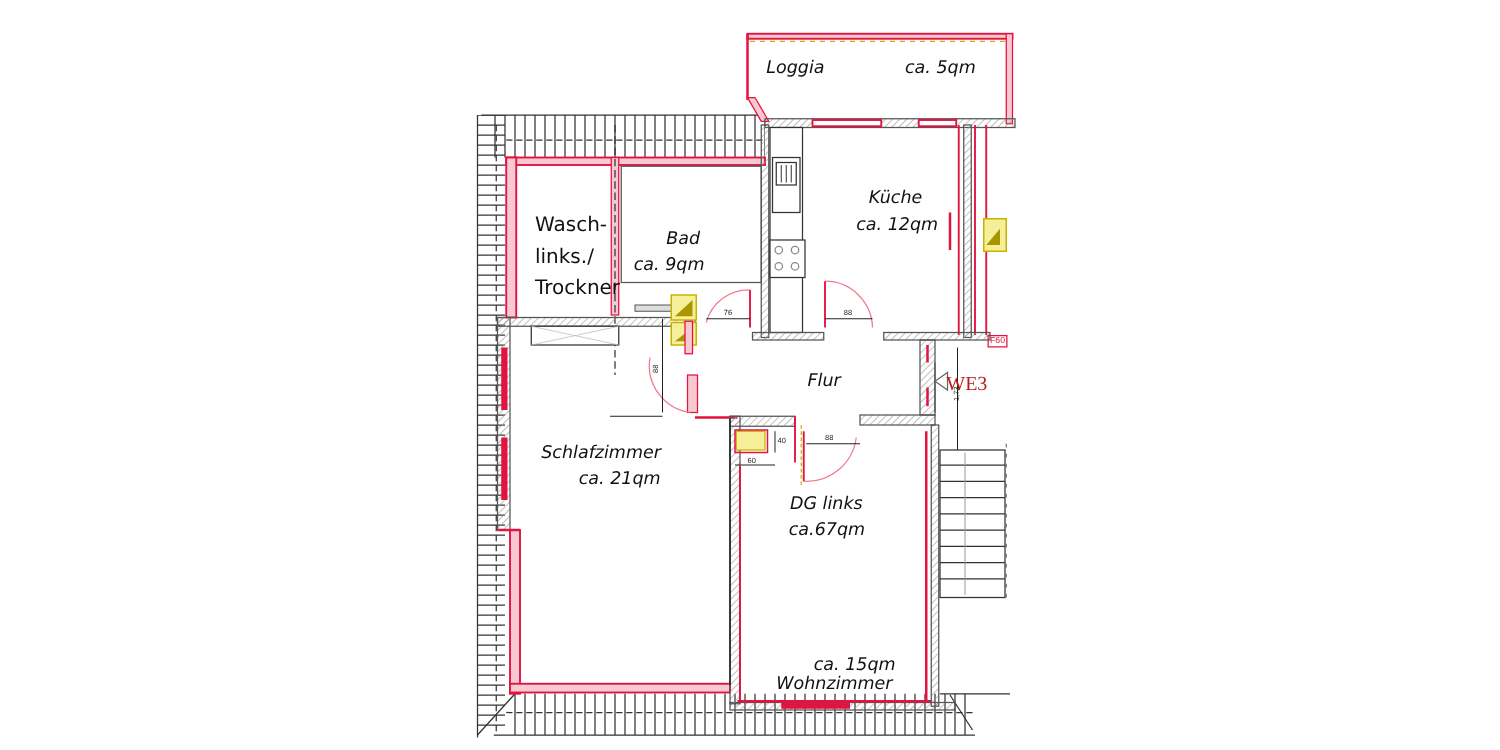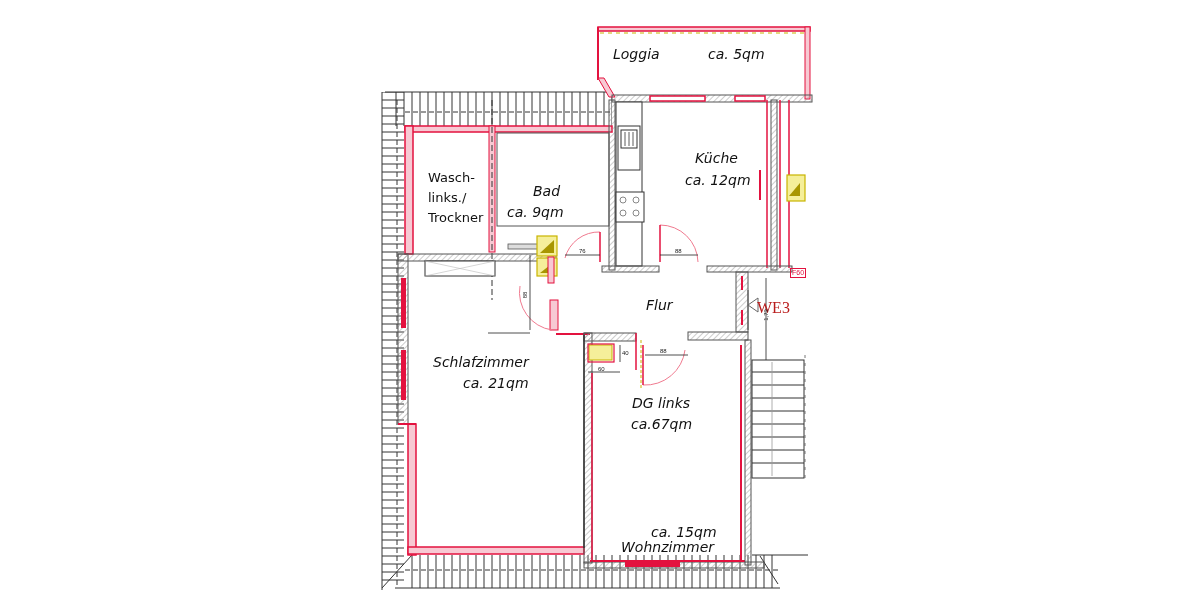--- a/index.html
+++ b/index.html
@@ -1,21 +1,21 @@
 <!DOCTYPE html>
 <html><head>
 <meta charset="utf-8">
 <style>
   html, body { margin: 0; padding: 0; background: #ffffff; }
   body { width: 1200px; height: 600px; overflow: hidden; position: relative;
          font-family: "Liberation Sans", "DejaVu Sans", sans-serif; }
   #plan { position: absolute; left: 0; top: 0; width: 1200px; height: 600px; }
   .lbl { position: absolute; color: #111; font-family: "DejaVu Sans", "Liberation Sans", sans-serif; white-space: nowrap; line-height: 1.25; }
   .lbl-lg { font-size: 14px; font-style: italic; }
-  .lbl-sm { font-size: 13px; line-height: 1.55; }
+  .lbl-sm { font-size: 16px; line-height: 1.55; }
   .dim { position: absolute; font-size: 6px; color: #222; font-family: "Liberation Sans", sans-serif; }
   .we3 { position: absolute; font-size: 16px; color: #b91c1c; font-family: Liberation Serif, serif; }
   .f60 { position: absolute; font-size: 7px; color: #e3123f; font-family: "Liberation Sans", sans-serif; border: 1px solid #e3123f; padding: 0 1px; line-height: 8px; }
 </style>
 </head>
 <body>
 
 <svg id="plan" viewBox="0 0 1200 600" xmlns="http://www.w3.org/2000/svg">
   <defs>
     <pattern id="hatch" width="4" height="4" patternUnits="userSpaceOnUse" patternTransform="rotate(45)">
@@ -180,21 +180,21 @@
     </g>
     <line x1="772" y1="362" x2="772" y2="476" stroke="#999" stroke-width="0.8"></line>
     <line x1="805" y1="355" x2="805" y2="480" stroke="#555" stroke-width="0.8" stroke-dasharray="3,5"></line>
     <line x1="752" y1="555" x2="808" y2="555" stroke="#333" stroke-width="1"></line>
   </g>
 
   <polygon points="748,305 758,298 758,312" fill="none" stroke="#666" stroke-width="1"></polygon>
 </svg>
 
 <div class="lbl lbl-lg" style="left:613px;top:46px;">Loggia</div>
-<div class="lbl lbl-lg" style="left:708px;top:46px;">ca. 5qm</div>
+<div class="lbl lbl-lg" style="left:724px;top:46px;">ca. 5qm</div>
 
 <div class="lbl lbl-lg" style="left:695px;top:150px;">Küche</div>
 <div class="lbl lbl-lg" style="left:685px;top:172px;">ca. 12qm</div>
 
 <div class="lbl lbl-lg" style="left:533px;top:183px;">Bad</div>
 <div class="lbl lbl-lg" style="left:507px;top:204px;">ca. 9qm</div>
 
 <div class="lbl lbl-sm" style="left:428px;top:168px;">
   <div>Wasch-</div>
   <div>links./</div>

